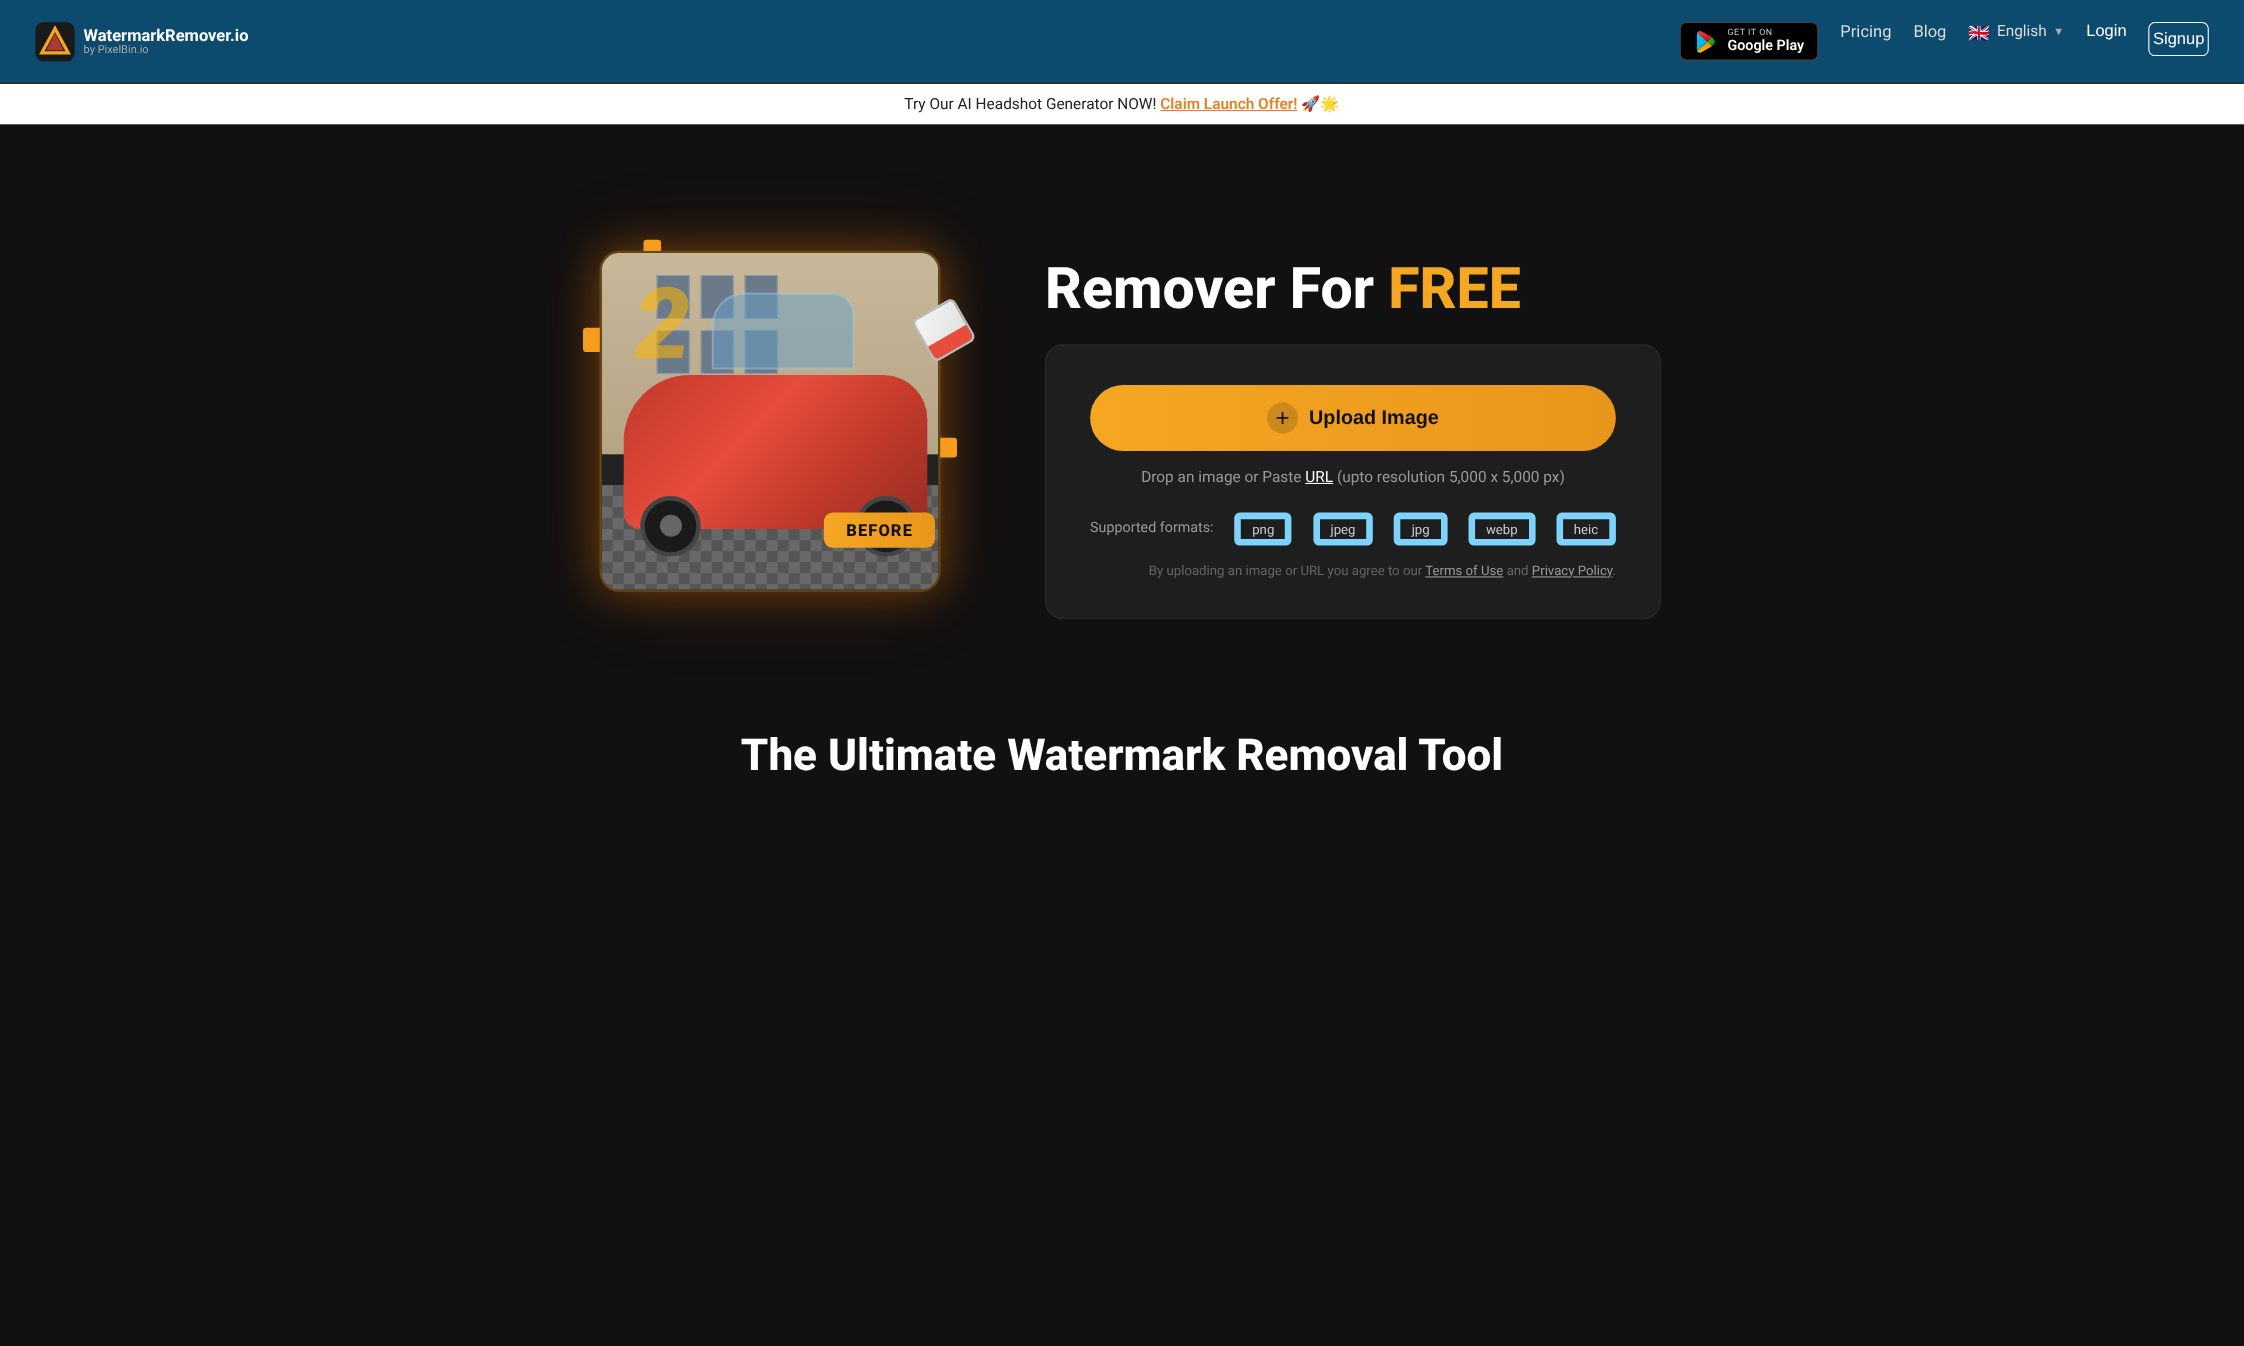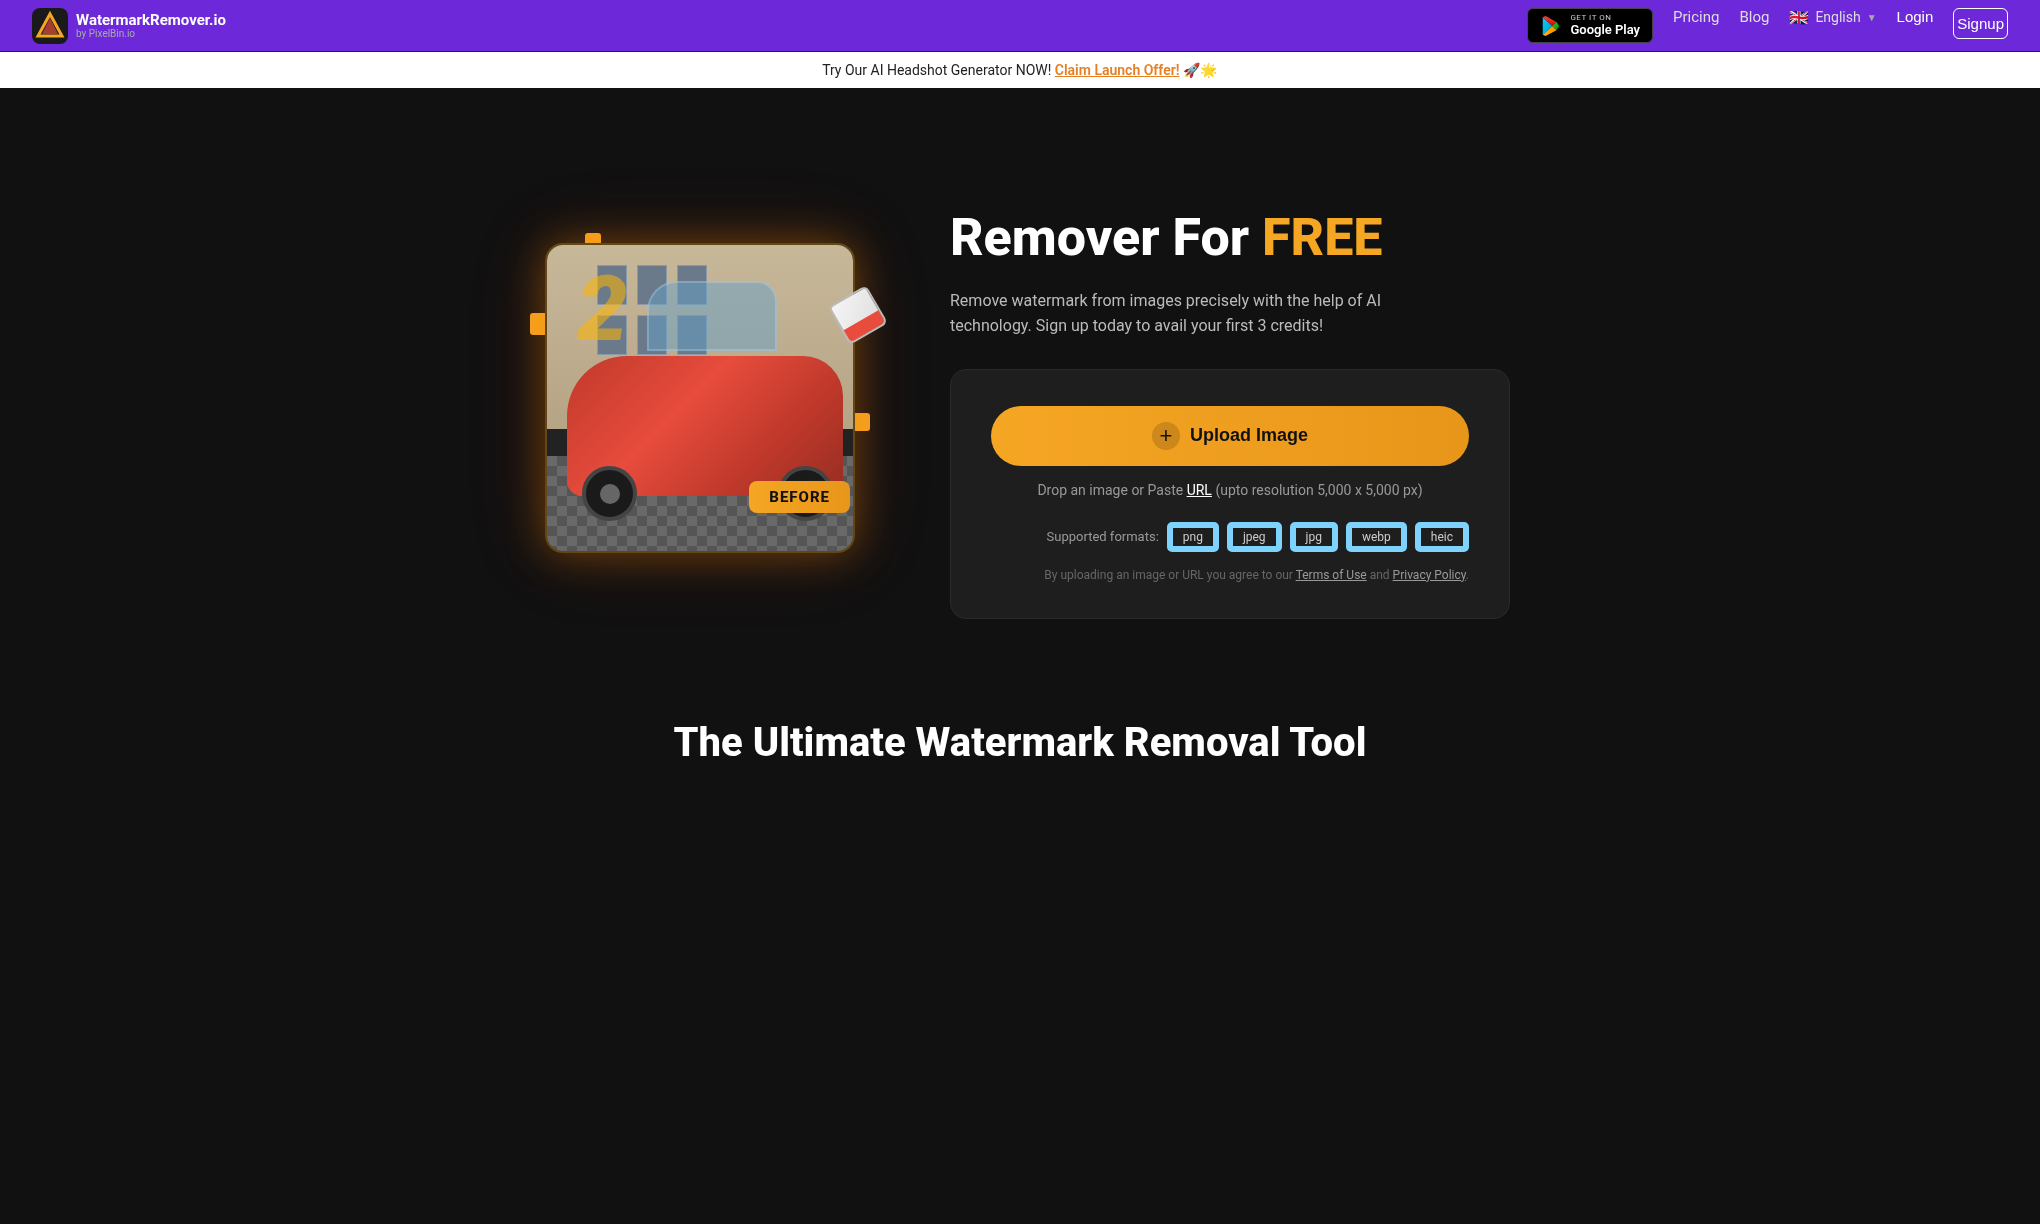--- a/index.html
+++ b/index.html
@@ -9,22 +9,22 @@
       font-family: -apple-system, BlinkMacSystemFont, 'Segoe UI', Roboto, sans-serif;
       min-height: 100vh;
     }
 
     
     .navbar {
       display: flex;
       align-items: center;
       justify-content: space-between;
       padding: 0 32px;
-      height: 52px;
-      background-color: #6d28d9;
+      height: 76px;
+      background-color: #0c4a6e;
       border-bottom: 1px solid #222;
       position: relative;
       z-index: 10;
     }
     .navbar-left {
       display: flex;
       align-items: center;
       gap: 8px;
     }
     .logo-icon {
@@ -374,21 +374,21 @@
       margin-bottom: 16px;
     }
     .drop-url {
       color: #fff;
       text-decoration: underline;
       cursor: pointer;
     }
     .formats-row {
       display: flex;
       align-items: center;
-      justify-content: flex-end;
+      justify-content: space-between;
       gap: 8px;
       margin-bottom: 16px;
       margin-top: 24px;
     }
     .formats-label {
       color: #999;
       font-size: 13px;
     }
     .format-badge {
       background: transparent;
@@ -524,21 +524,20 @@
     </div>
 
     <div class="before-label" style="position: absolute; bottom: 40px; right: 20px;">BEFORE</div>
   </div>
 
   <div class="hero-right">
     <h1 class="hero-title">
       <br>
       <span>Remover For </span><span class="hero-title-free">FREE</span>
     </h1>
-    <p class="hero-desc">Remove watermark from images precisely with the help of AI technology. Sign up today to avail your first 3 credits!</p>
 
     <div class="upload-card">
       <button class="upload-btn">
         <span class="upload-plus-icon">+</span>
         <span>Upload Image</span>
       </button>
       <p class="drop-text">
         <span>Drop an image or Paste </span><a class="drop-url" href="#">URL</a><span> (upto resolution 5,000 x 5,000 px)</span>
       </p>
       <div class="formats-row">

